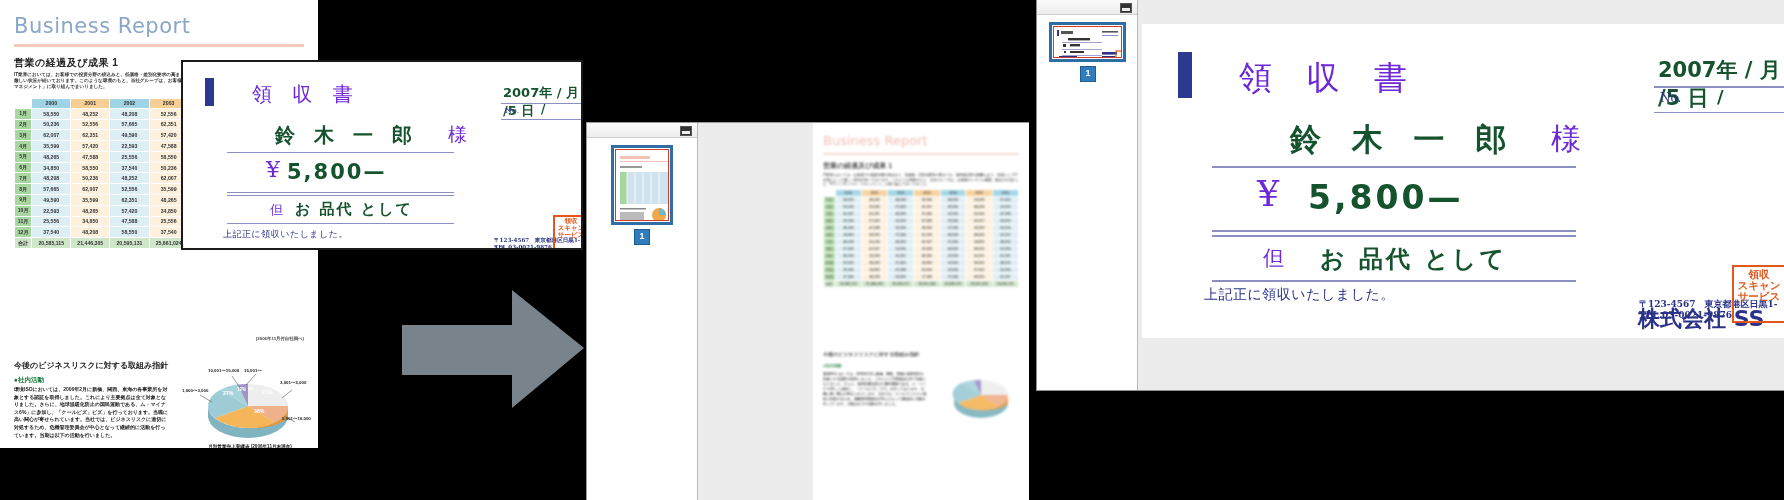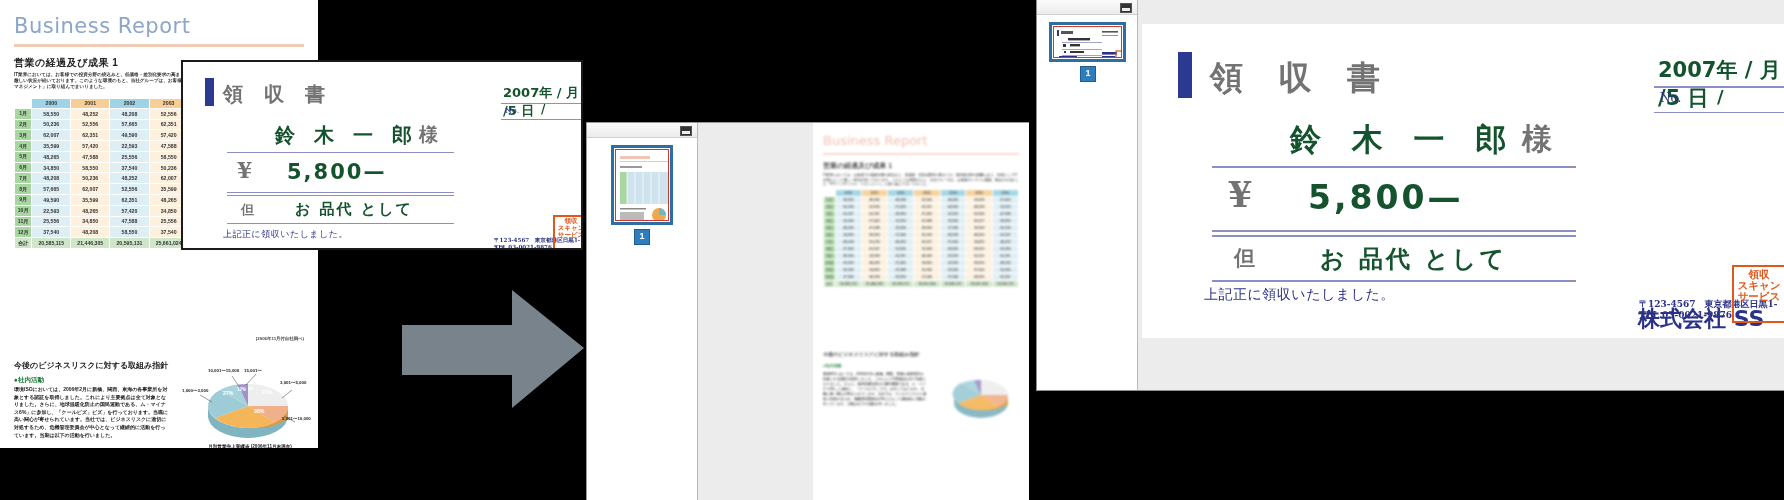--- a/index.html
+++ b/index.html
@@ -88,21 +88,21 @@
   .rt-thumb{position:absolute;left:12px;top:22px;width:77px;height:40px;border:3px solid #2f6ea5;box-sizing:border-box;background:#fff;}
   .rt-thumb .inner{position:absolute;inset:1px;border:1.5px solid #cf3c2b;background:#fff;overflow:hidden;}
   .rt-badge{position:absolute;left:43px;top:66px;width:14px;height:14px;background:#2f7dbd;
             border:1px solid #1d5d93;color:#fff;font-size:9px;line-height:13px;text-align:center;font-weight:bold;}
   .rt-view{position:absolute;left:101px;top:0;width:647px;height:390px;background:#ececec;overflow:hidden;}
   .rt-page{position:absolute;left:4px;top:24px;width:643px;height:314px;background:#fff;overflow:hidden;}
 
   
   .rcp{position:relative;background:#fff;overflow:hidden;}
   .rcp .bar{position:absolute;background:#2b3990;}
-  .rcp .ttl{position:absolute;color:#737373;font-weight:bold;font-family:"DejaVu Serif","Liberation Serif",serif;}
+  .rcp .ttl{position:absolute;color:#6d28d9;font-weight:normal;font-family:"DejaVu Serif","Liberation Serif",serif;margin-left:29px;}
   .rcp .hand{position:absolute;color:#14532d;font-family:"DejaVu Sans","Liberation Sans",sans-serif;font-weight:bold;}
   .rcp .ul{position:absolute;background:#8b8fc4;}
   .rcp .lbl{position:absolute;color:#2b3288;font-family:"DejaVu Serif","Liberation Serif",serif;}
   .rcp .comp{position:absolute;color:#2b3288;font-weight:bold;font-family:"DejaVu Sans",sans-serif;margin-top:32px;}
   .rcp .addr{position:absolute;color:#2b3288;font-family:"DejaVu Serif","Liberation Serif",serif;font-weight:bold;}
   .stamp{position:absolute;border:2px solid #e2571c;color:#e2571c;font-weight:bold;text-align:center;
          font-family:"DejaVu Sans",sans-serif;line-height:1.05;}
 
   
   #fg-receipt{position:absolute;left:181px;top:60px;width:402px;height:190px;background:#fff;

